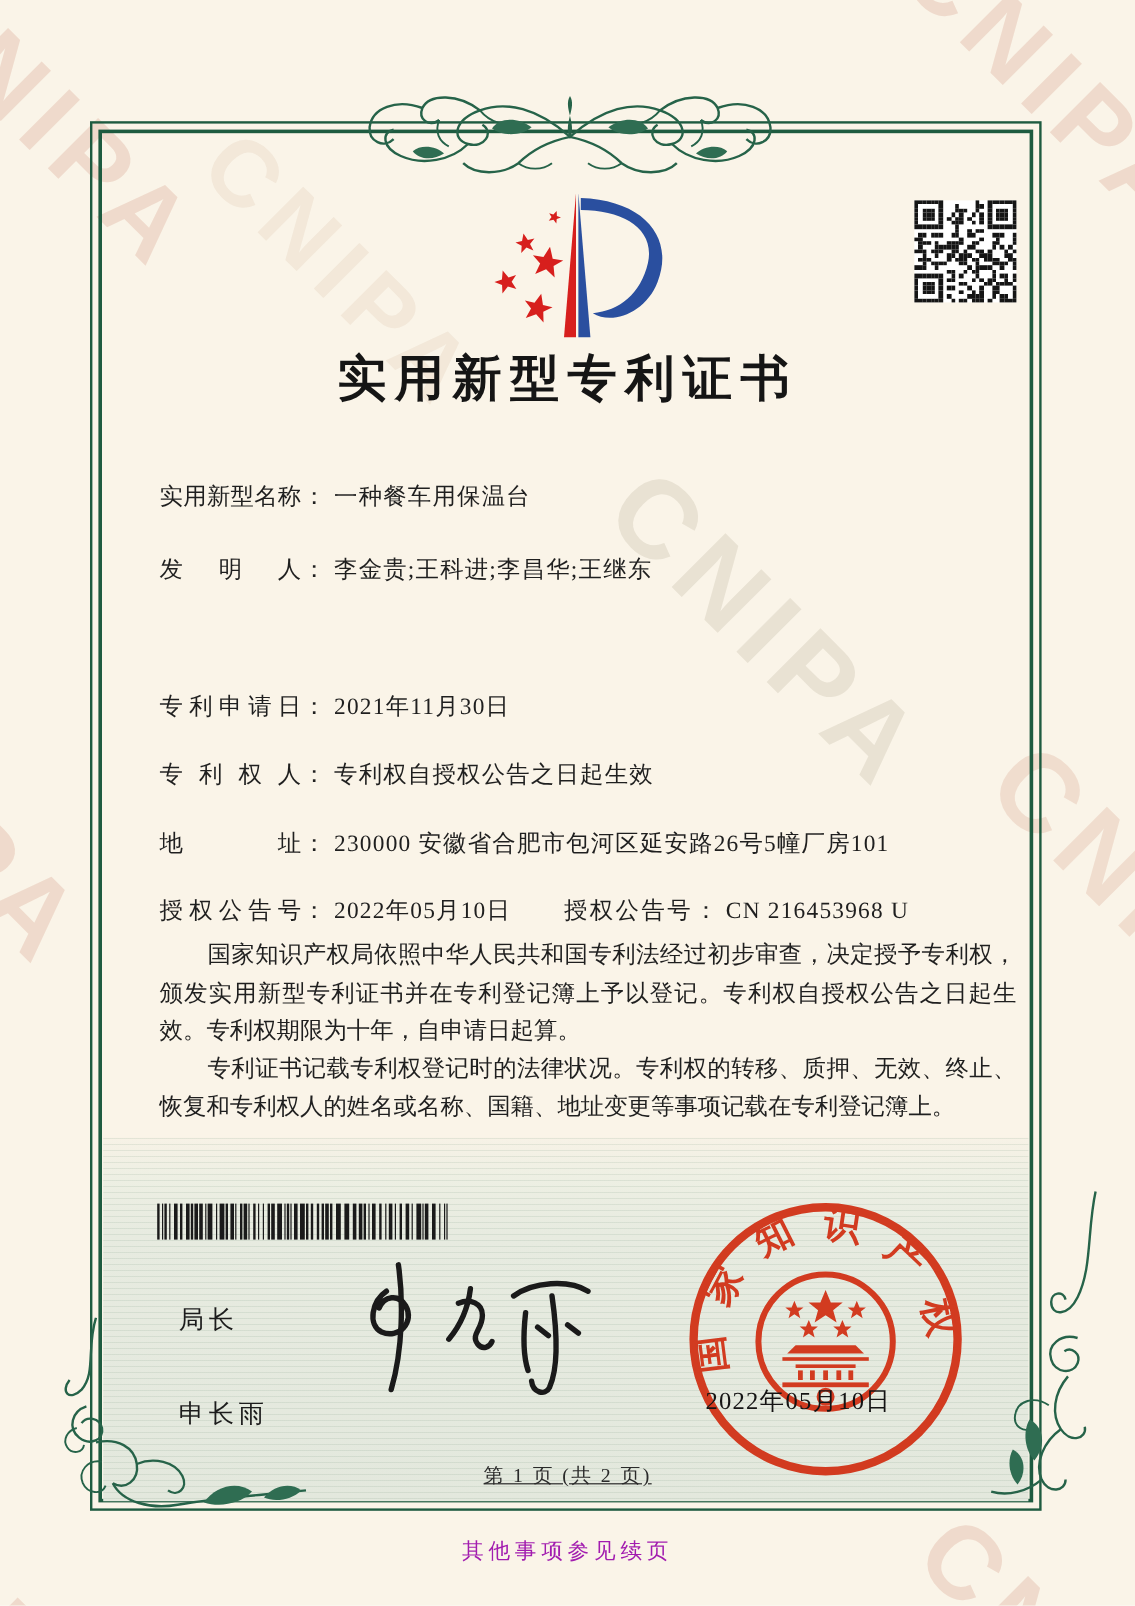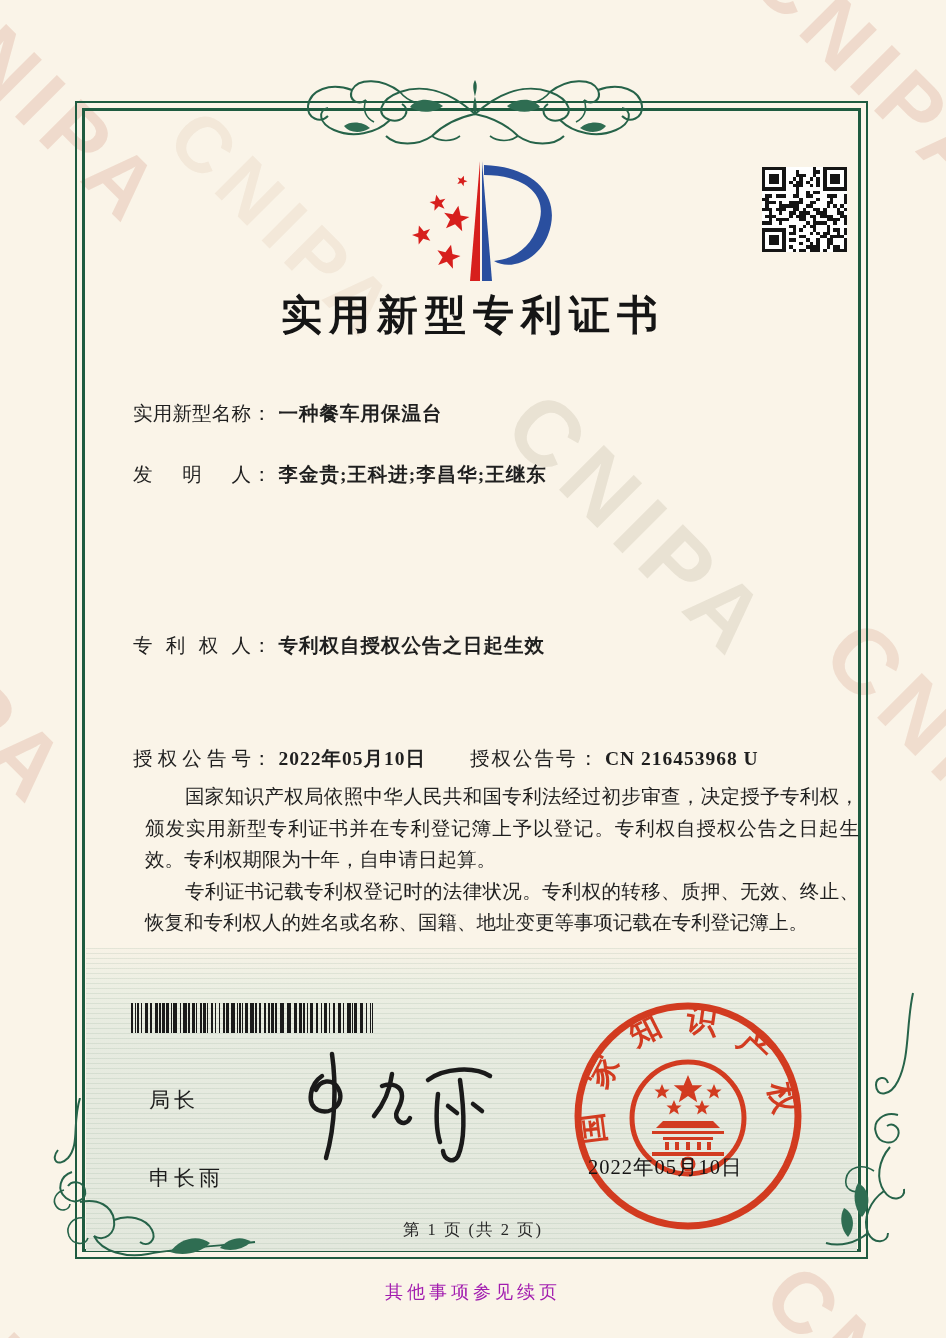--- a/index.html
+++ b/index.html
@@ -32,35 +32,35 @@
   .qr{position:absolute; left:762px; top:167px; width:85px; height:85px;
       display:grid; grid-template-columns:repeat(25,1fr); grid-template-rows:repeat(25,1fr);
       background:#fff;}
   .qr .b{background:#151515;}
   .logo{position:absolute; left:392px; top:155px;}
   .title{position:absolute; left:0; right:0; top:288px; text-align:center;
      font-size:41px; font-weight:bold; letter-spacing:7px; color:#151515;}
   .frow{position:absolute; left:133px; width:730px; font-size:19.5px; color:#1f1f1f; white-space:nowrap;}
   .flabel{display:inline-block; width:118px; text-align:justify; text-align-last:justify; vertical-align:bottom;}
   .fcolon{display:inline-block; margin:0 2px 0 1px;}
-  .fvalue{letter-spacing:1px;font-weight:bold;}
+  .fvalue{letter-spacing:1px;}
   .fpair2{position:absolute; left:337px; top:0; white-space:nowrap;}
   .fpair2 .flabel2{letter-spacing:2px;font-family:Liberation Serif, serif;}
   .body-text{position:absolute; left:133px; top:781px; width:714px; font-size:19.5px;
-     line-height:31.5px; text-align:justify; color:#1f1f1f;margin-left:12px;}
+     line-height:31.5px; text-align:justify; color:#1f1f1f;}
   .body-text p{margin:0; text-indent:2.05em;}
   .barcode{position:absolute; left:131px; top:1003px; width:250px; height:30px; display:flex; align-items:stretch;}
   .barcode div{background:#1a1a1a; height:100%; flex:0 0 auto;}
   .signer{position:absolute; left:149px; font-size:21px; letter-spacing:4px; color:#1c1c1c;}
   .sig{position:absolute; left:288px; top:1046px;}
   .seal{position:absolute; left:568px; top:996px;}
   .seal-date{position:absolute; left:588px; top:1153px; font-size:20.5px; letter-spacing:1px;
      color:#141414; white-space:nowrap;}
   .page-info{position:absolute; left:0; right:0; top:1219px; text-align:center;
-     font-size:16.5px; letter-spacing:2px; color:#2a2a2a;}
+     font-size:16.5px; letter-spacing:2px; color:#2a2a2a;text-decoration:underline;}
   .continuation{position:absolute; left:0; right:0; top:1280px; text-align:center;
      font-size:18px; letter-spacing:4px; color:#a21caf;}
   .flourish{position:absolute; pointer-events:none;}
 </style>
 </head>
 <body>
 
 <div class="page" style="--paper: #faf4e8; --green: #1e5b40; --red: #d23b20; --blue: #2a4f9f; --ink: #222222;">
 
   <span class="wm" style="left:-35px; top:-45px; font-size:86px; color:rgba(216,160,140,.30);">CNIPA</span>
@@ -772,23 +772,31 @@
   <div class="title">实用新型专利证书</div>
 
   <div class="frow" style="top:400px">
     <span class="flabel">实用新型名称</span><span class="fcolon">：</span>
     <span class="fvalue">一种餐车用保温台</span>
   </div>
   <div class="frow" style="top:461px">
     <span class="flabel">发明人</span><span class="fcolon">：</span>
     <span class="fvalue">李金贵;王科进;李昌华;王继东</span>
   </div>
+  <div class="frow" style="top:575px">
+    <span class="flabel">专利申请日</span><span class="fcolon">：</span>
+    <span class="fvalue">2021年11月30日</span>
+  </div>
   <div class="frow" style="top:632px">
     <span class="flabel">专利权人</span><span class="fcolon">：</span>
     <span class="fvalue">专利权自授权公告之日起生效</span>
+  </div>
+  <div class="frow" style="top:689px">
+    <span class="flabel">地址</span><span class="fcolon">：</span>
+    <span class="fvalue">230000 安徽省合肥市包河区延安路26号5幢厂房101</span>
   </div>
   <div class="frow" style="top:745px">
     <span class="flabel">授权公告号</span><span class="fcolon">：</span>
     <span class="fvalue">2022年05月10日</span>
     <span class="fpair2">
       <span class="flabel2">授权公告号</span><span class="fcolon">：</span>
       <span class="fvalue">CN 216453968 U</span>
     </span>
   </div>
 

